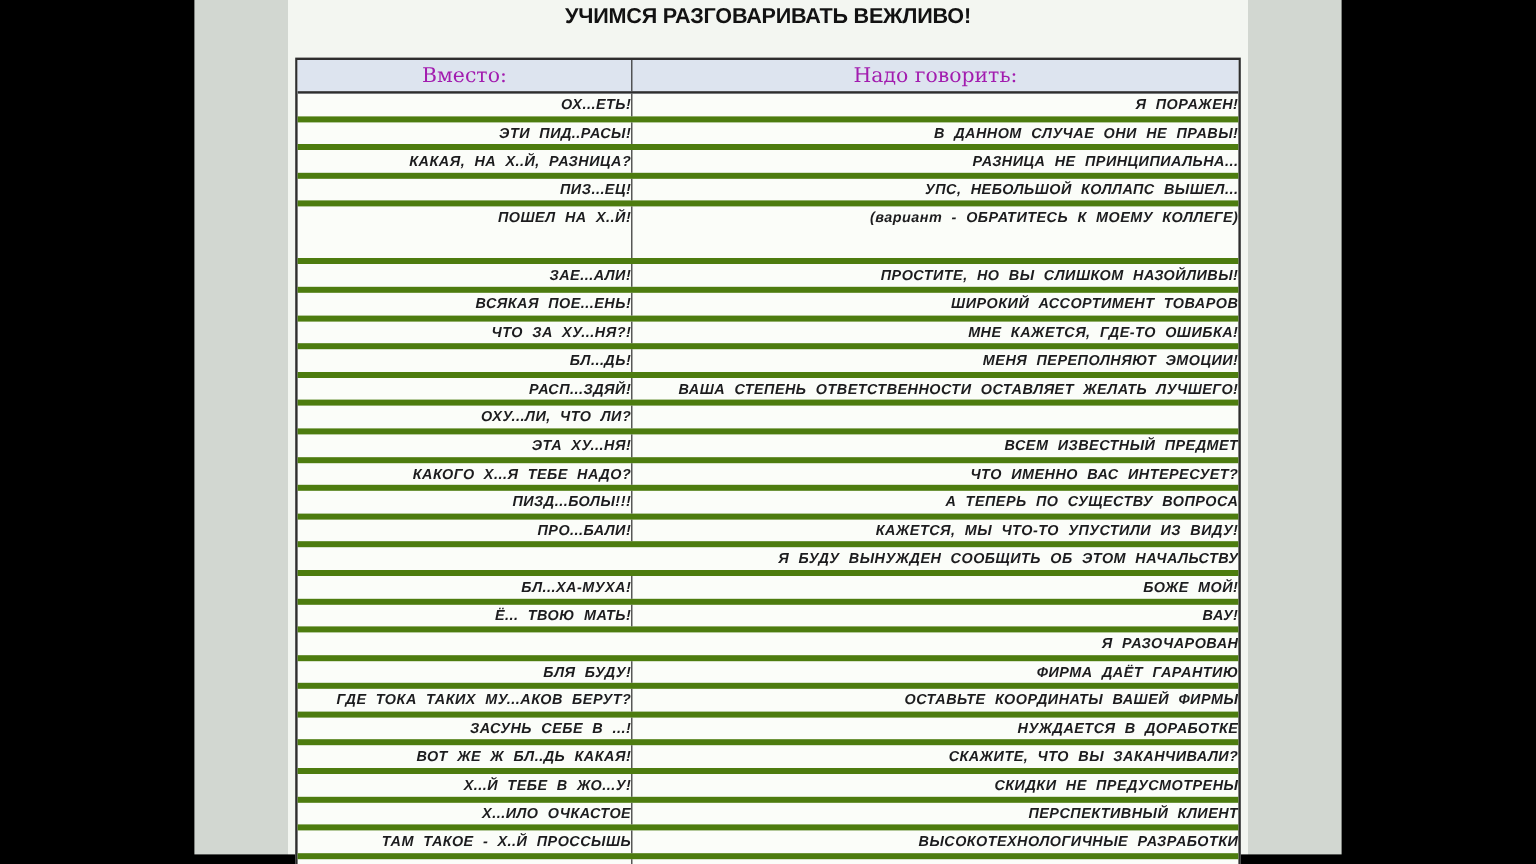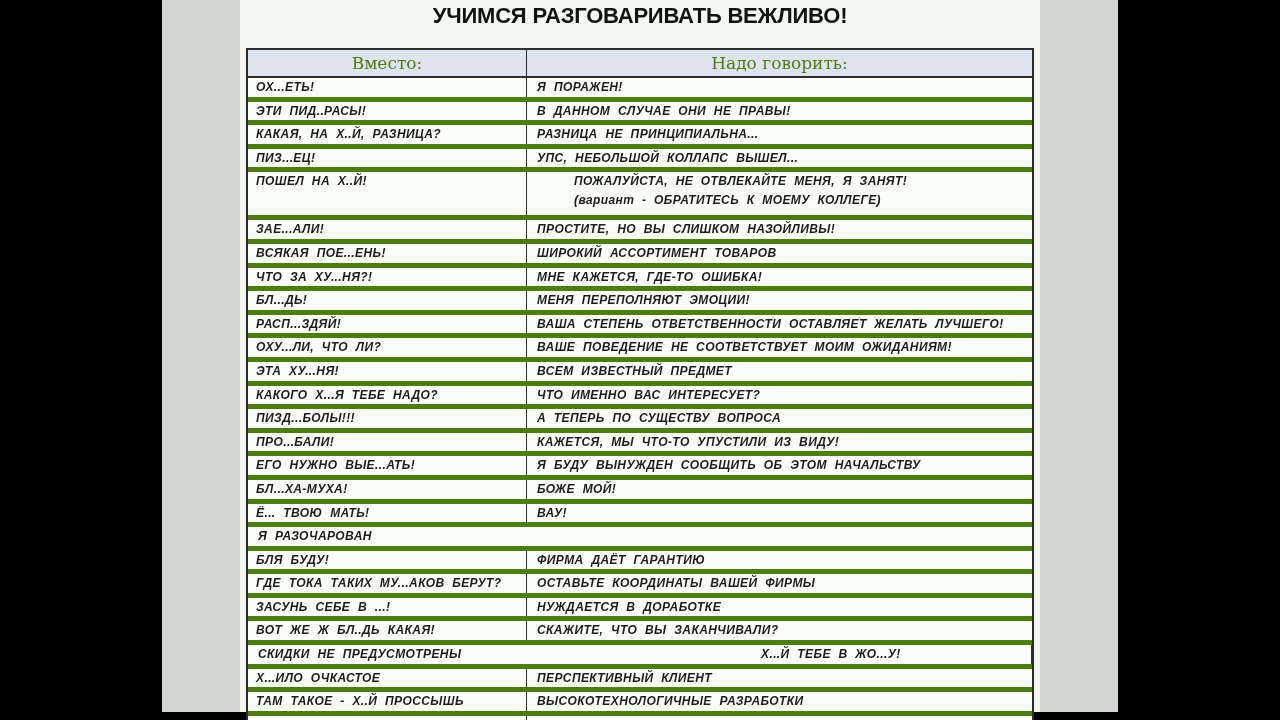--- a/index.html
+++ b/index.html
@@ -15,54 +15,55 @@
   .strip.right{left:1040px;width:78px;}
   .page{
     position:absolute;top:0;left:240px;
     width:800px;height:712px;
     background:#f3f6f1;
   }
   .doc-title{
     position:absolute;top:3px;left:0;right:0;
     text-align:center;
     font-weight:bold;
-    font-size:22px;
+    font-size:18px;
     letter-spacing:-0.2px;
     color:#121212;
     font-family:"Liberation Sans",sans-serif;
   }
   .polite-table{
     position:absolute;top:48px;left:6px;
     width:784px;
     border:2px solid #2e2e2e;
     background:#fbfdf9;
   }
   .thead{
     display:flex;
     background:#dde4ef;
     border-bottom:2px solid #2e2e2e;
     height:26px;
     align-items:center;
   }
   .thead .th{
     font-family:"DejaVu Serif","Liberation Serif",serif;
     font-size:17px;
-    color:#4d7c0f;
+    color:#a21caf;
     text-align:center;
   }
   .th.col1{width:278px;border-right:1px solid #2e2e2e;align-self:stretch;line-height:26px;}
   .th.col2{flex:1;line-height:26px;}
   .row{
     display:flex;
     border-top:5px solid #4d7c0f;
   }
   .row:first-child{border-top:none;}
   .cell{
     padding:0 0 0 8px;
     overflow:hidden;
+    text-align:right;
   }
   .cell.col1{width:270px;border-right:1px solid #2e2e2e;}
   .cell.col2{flex:1;padding-left:10px;}
   .line{
     font-family:"Liberation Sans",sans-serif;
     font-weight:bold;
     font-style:italic;
     font-size:12px;
     line-height:18.6px;
     letter-spacing:0.4px;
@@ -120,21 +121,20 @@
     <div class="cell col2">
               <div class="line">УПС, НЕБОЛЬШОЙ КОЛЛАПС ВЫШЕЛ...</div>
             </div>
   </div>
 
   <div class="row double">
     <div class="cell col1">
               <div class="line">ПОШЕЛ НА Х..Й!</div>
             </div>
     <div class="cell col2">
-              <div class="line">ПОЖАЛУЙСТА, НЕ ОТВЛЕКАЙТЕ МЕНЯ, Я ЗАНЯТ!</div>
               <div class="line">(вариант - ОБРАТИТЕСЬ К МОЕМУ КОЛЛЕГЕ)</div>
             </div>
   </div>
 
   <div class="row">
     <div class="cell col1">
               <div class="line">ЗАЕ...АЛИ!</div>
             </div>
     <div class="cell col2">
               <div class="line">ПРОСТИТЕ, НО ВЫ СЛИШКОМ НАЗОЙЛИВЫ!</div>
@@ -175,23 +175,20 @@
             </div>
     <div class="cell col2">
               <div class="line">ВАША СТЕПЕНЬ ОТВЕТСТВЕННОСТИ ОСТАВЛЯЕТ ЖЕЛАТЬ ЛУЧШЕГО!</div>
             </div>
   </div>
 
   <div class="row">
     <div class="cell col1">
               <div class="line">ОХУ...ЛИ, ЧТО ЛИ?</div>
             </div>
-    <div class="cell col2">
-              <div class="line">ВАШЕ ПОВЕДЕНИЕ НЕ СООТВЕТСТВУЕТ МОИМ ОЖИДАНИЯМ!</div>
-            </div>
   </div>
 
   <div class="row">
     <div class="cell col1">
               <div class="line">ЭТА ХУ...НЯ!</div>
             </div>
     <div class="cell col2">
               <div class="line">ВСЕМ ИЗВЕСТНЫЙ ПРЕДМЕТ</div>
             </div>
   </div>
@@ -217,23 +214,20 @@
   <div class="row">
     <div class="cell col1">
               <div class="line">ПРО...БАЛИ!</div>
             </div>
     <div class="cell col2">
               <div class="line">КАЖЕТСЯ, МЫ ЧТО-ТО УПУСТИЛИ ИЗ ВИДУ!</div>
             </div>
   </div>
 
   <div class="row">
-    <div class="cell col1">
-              <div class="line">ЕГО НУЖНО ВЫЕ...АТЬ!</div>
-            </div>
     <div class="cell col2">
               <div class="line">Я БУДУ ВЫНУЖДЕН СООБЩИТЬ ОБ ЭТОМ НАЧАЛЬСТВУ</div>
             </div>
   </div>
 
   <div class="row">
     <div class="cell col1">
               <div class="line">БЛ...ХА-МУХА!</div>
             </div>
     <div class="cell col2">
@@ -287,25 +281,25 @@
   <div class="row">
     <div class="cell col1">
               <div class="line">ВОТ ЖЕ Ж БЛ..ДЬ КАКАЯ!</div>
             </div>
     <div class="cell col2">
               <div class="line">СКАЖИТЕ, ЧТО ВЫ ЗАКАНЧИВАЛИ?</div>
             </div>
   </div>
 
   <div class="row">
+    <div class="cell col1">
+              <div class="line">Х...Й ТЕБЕ В ЖО...У!</div>
+            </div>
     <div class="cell col2">
               <div class="line">СКИДКИ НЕ ПРЕДУСМОТРЕНЫ</div>
-            </div>
-    <div class="cell col1">
-              <div class="line">Х...Й ТЕБЕ В ЖО...У!</div>
             </div>
   </div>
 
 
   <div class="row">
     <div class="cell col1">
               <div class="line">Х...ИЛО ОЧКАСТОЕ</div>
             </div>
     <div class="cell col2">
               <div class="line">ПЕРСПЕКТИВНЫЙ КЛИЕНТ</div>

